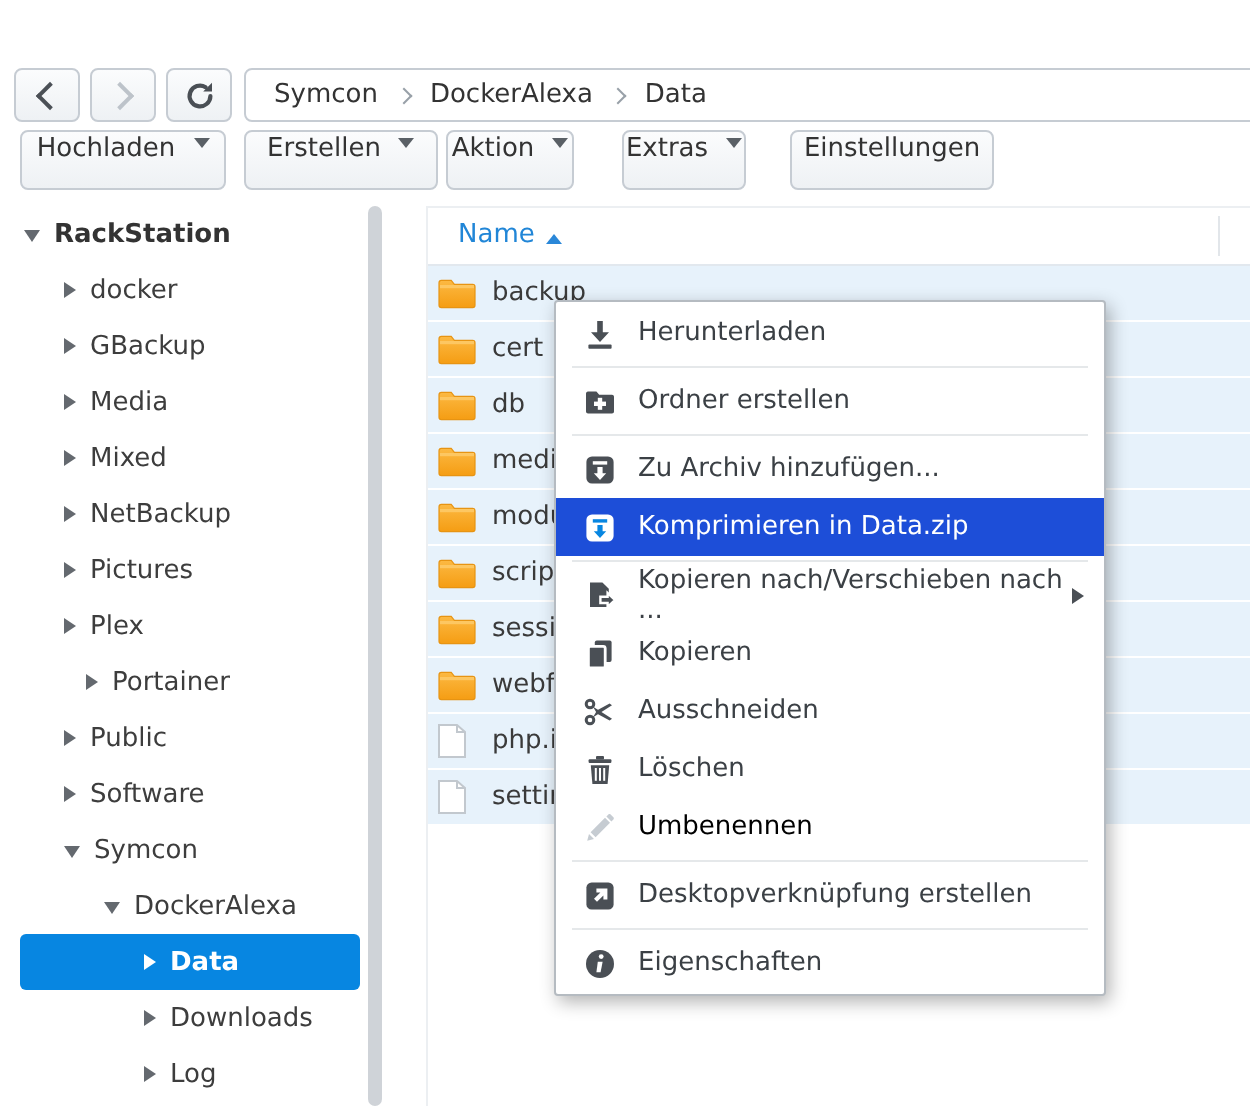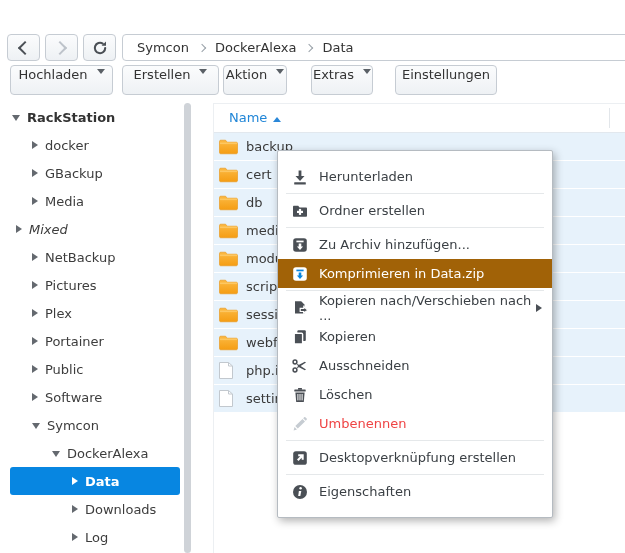--- a/index.html
+++ b/index.html
@@ -60,27 +60,27 @@
   .name-label{position:absolute;left:15px;top:6px;color:#2186d7;}
   .sort-asc{position:absolute;left:59px;top:13px;width:0;height:0;
     border-left:4px solid transparent;border-right:4px solid transparent;border-bottom:5px solid #2a87d8;}
   .col-divider{position:absolute;left:395px;top:4px;bottom:4px;width:1px;background:#e2e6ea;}
   .frow{height:27px;background:#e7f2fb;border-bottom:1px solid #fff;display:flex;align-items:center;padding-left:5px;}
   .frow .ficon{width:20px;height:17px;display:flex;align-items:center;flex:none;}
   .frow .fname{margin-left:7px;color:#3a3a3a;}
 
   
   .cmenu{position:absolute;left:277px;top:150px;width:276px;background:#fff;border:1px solid #b5bbc1;
-    border-radius:2px;box-shadow:2px 3px 9px rgba(0,0,0,.3);padding:11px 0;z-index:10;box-sizing:border-box;}
+    border-radius:2px;box-shadow:2px 3px 9px rgba(0,0,0,.3);padding:1px 0;z-index:10;box-sizing:border-box;}
   .mi{height:29px;display:flex;align-items:center;padding:0 10px 0 13px;color:#3b4045;--cut:#fff;cursor:pointer;}
   .mi .ic{width:17px;height:17px;margin-right:11px;color:#4a4f55;display:flex;align-items:center;justify-content:center;flex:none;}
   .mi .ic svg{width:16px;height:16px;display:block;}
-  .mi.hl{background:#a16207;color:#fff;--cut:#0786e1;}
+  .mi.hl{background:#1d4ed8;color:#fff;--cut:#0786e1;}
   .mi.hl .ic{color:#fff;}
-  .mi.disabled{color:#ef4444;cursor:default;}
+  .mi.disabled{color:#000000;cursor:default;}
   .mi.disabled .ic{color:#c6ccd2;}
   .sep{height:1px;background:#e5e8ea;margin:2px 8px;}
   .sub-arrow{margin-left:auto;width:0;height:0;border-top:4.5px solid transparent;border-bottom:4.5px solid transparent;border-left:6px solid #4a4f55;}
 </style>
 </head>
 <body>
 
 <div class="window">
 
 
@@ -140,37 +140,37 @@
         <span class="lbl">docker</span>
       </div>
       <div class="tree-item" style="padding-left: 32px;">
         <span class="arrow tri-r"></span>
         <span class="lbl">GBackup</span>
       </div>
       <div class="tree-item" style="padding-left: 32px;">
         <span class="arrow tri-r"></span>
         <span class="lbl">Media</span>
       </div>
-      <div class="tree-item" style="padding-left: 16px; font-style: italic;">
+      <div class="tree-item" style="padding-left: 32px;">
         <span class="arrow tri-r"></span>
         <span class="lbl">Mixed</span>
       </div>
       <div class="tree-item" style="padding-left: 32px;">
         <span class="arrow tri-r"></span>
         <span class="lbl">NetBackup</span>
       </div>
       <div class="tree-item" style="padding-left: 32px;">
         <span class="arrow tri-r"></span>
         <span class="lbl">Pictures</span>
       </div>
       <div class="tree-item" style="padding-left: 32px;">
         <span class="arrow tri-r"></span>
         <span class="lbl">Plex</span>
       </div>
-      <div class="tree-item" style="padding-left: 32px;">
+      <div class="tree-item" style="padding-left: 43px;">
         <span class="arrow tri-r"></span>
         <span class="lbl">Portainer</span>
       </div>
       <div class="tree-item" style="padding-left: 32px;">
         <span class="arrow tri-r"></span>
         <span class="lbl">Public</span>
       </div>
       <div class="tree-item" style="padding-left: 32px;">
         <span class="arrow tri-r"></span>
         <span class="lbl">Software</span>

